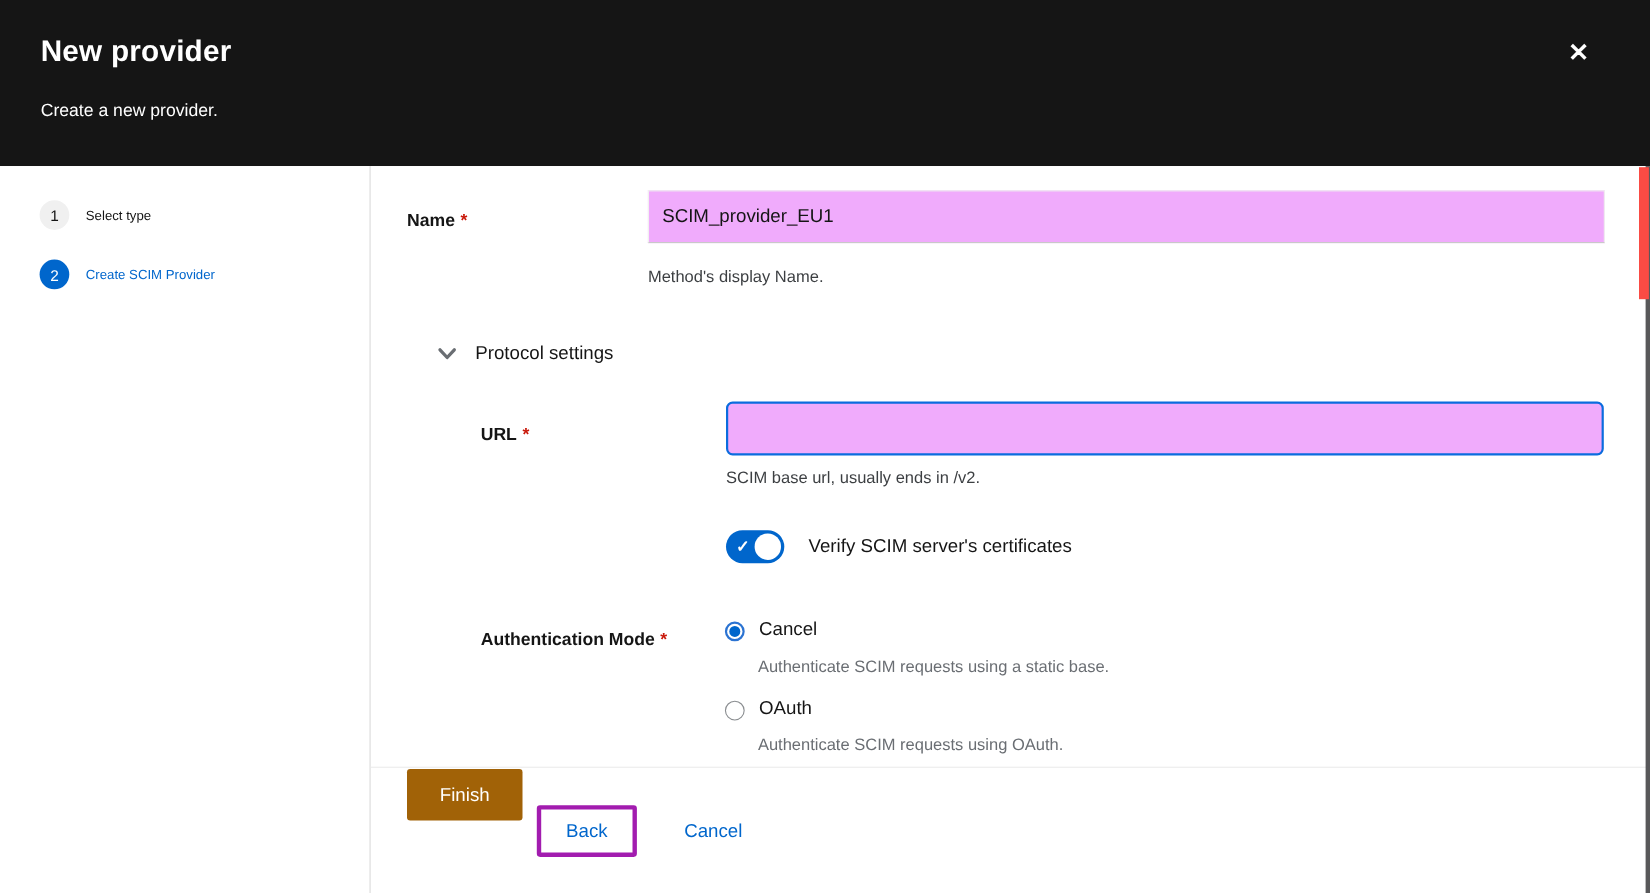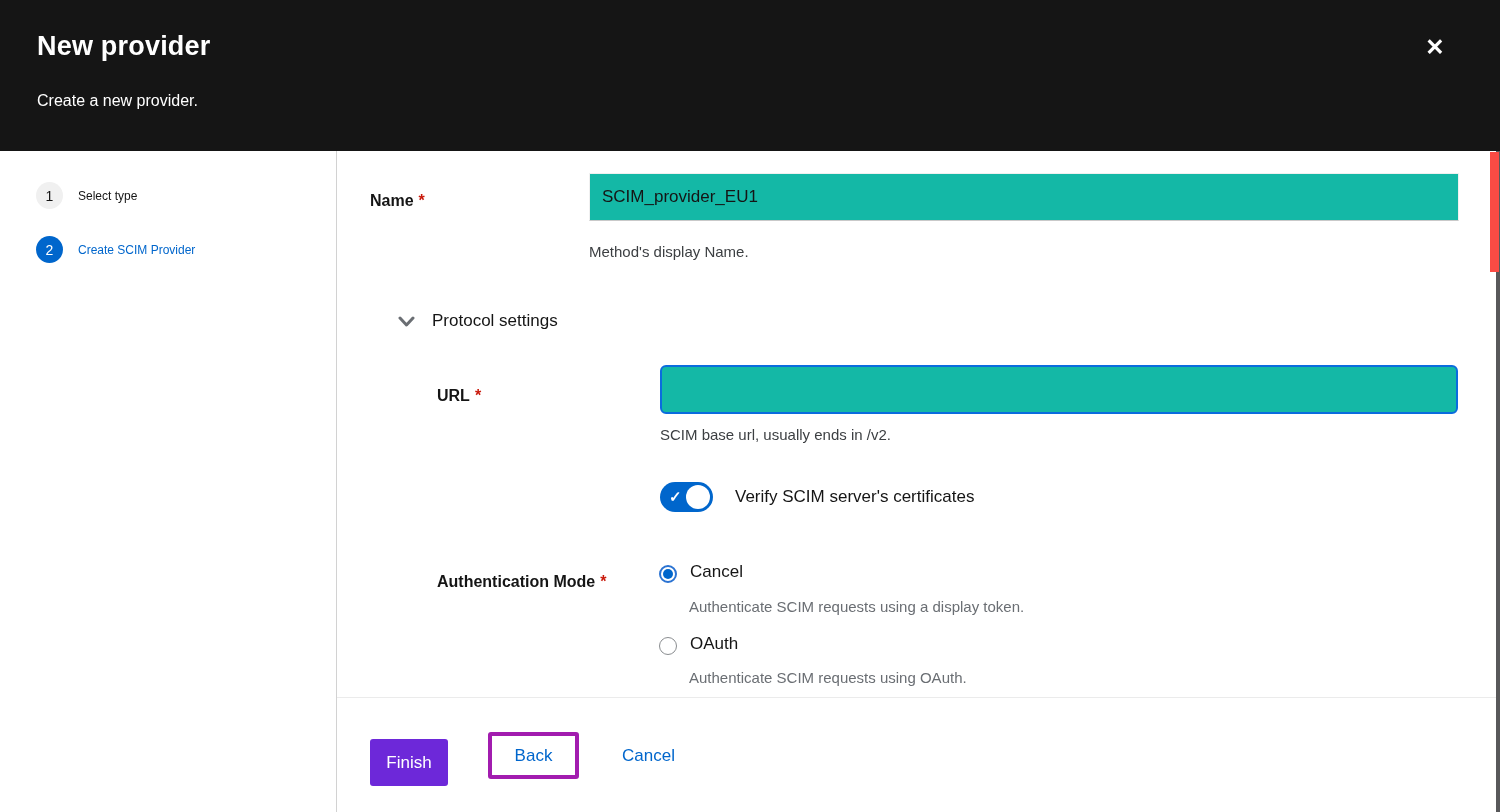--- a/index.html
+++ b/index.html
@@ -51,21 +51,21 @@
   .wizard-step.current .step-label { color: #0066cc; }
 
   .content { position: absolute; left: 337px; top: 0; width: 1163px; height: 661px; background: #fff; }
 
   
   .field-label { position: absolute; font-size: 16px; font-weight: 700; color: #151515; }
   .req { color: #c9190b; font-weight: 700; margin-left: 5px; }
 
   .text-input {
     position: absolute; height: 48px; font-size: 17px; color: #151515;
-    padding: 0 12px; background: #14b8a6; font-family: inherit;
+    padding: 0 12px; background: #f0abfc; font-family: inherit;
     border: 1px solid #f0f0f0; border-bottom-color: #c9c9c9; outline: none;
   }
   .text-input.focused {
     border: 2px solid #0b6cde; border-radius: 6px; height: 49px;
   }
   .helper-text { position: absolute; font-size: 15px; color: #3c3f42; }
 
   .section-header {
     position: absolute; left: 61px; top: 160px; display: flex; align-items: center;
     background: none; border: none; cursor: pointer; font-family: inherit;
@@ -98,22 +98,22 @@
     width: 10px; height: 10px; margin: -5px 0 0 -5px;
     border-radius: 50%; background: #0066cc;
   }
   .radio-label { position: absolute; left: 353px; font-size: 17px; color: #151515; cursor: pointer; }
   .radio-desc { position: absolute; left: 352px; font-size: 15px; color: #6a6e73; }
 
   
   .footer-divider { position: absolute; left: 0; right: 0; top: 546px; height: 1px; background: #ebebeb; }
   .btn { font-family: inherit; font-size: 17px; cursor: pointer; border-radius: 3px; }
   .btn-primary {
-    position: absolute; left: 33px; top: 588px; width: 78px; height: 47px;
-    background: #6d28d9; color: #fff; border: none;
+    position: absolute; left: 33px; top: 548px; width: 105px; height: 47px;
+    background: #a16207; color: #fff; border: none;
   }
   .btn-secondary {
     position: absolute; left: 151px; top: 581px; width: 91px; height: 47px;
     background: #fff; color: #0066cc; border: 4px solid #a21caf;
   }
   .btn-link {
     position: absolute; left: 285px; top: 581px; height: 47px; line-height: 47px;
     background: none; border: none; color: #0066cc; padding: 0;
   }
 
@@ -165,21 +165,21 @@
       <button class="switch">
         <span class="check-glyph">✓</span>
         <span class="knob"></span>
       </button>
       <div class="switch-label">Verify SCIM server's certificates</div>
 
       <label class="field-label" style="left:100px; top:410px;margin-top:12px;"><span>Authentication Mode</span><span class="req">*</span></label>
 
       <button class="radio-dot checked" style="top:414px;"></button>
       <div class="radio-label" style="top:411px;">Cancel</div>
-      <div class="radio-desc" style="top:447px;">Authenticate SCIM requests using a display token.</div>
+      <div class="radio-desc" style="top:447px;">Authenticate SCIM requests using a static base.</div>
 
       <button class="radio-dot" style="top:486px;"></button>
       <div class="radio-label" style="top:483px;">OAuth</div>
       <div class="radio-desc" style="top:518px;">Authenticate SCIM requests using OAuth.</div>
 
       <div class="footer-divider"></div>
       <button class="btn btn-primary">Finish</button>
       <button class="btn btn-secondary">Back</button>
       <button class="btn btn-link">Cancel</button>
     </div>

